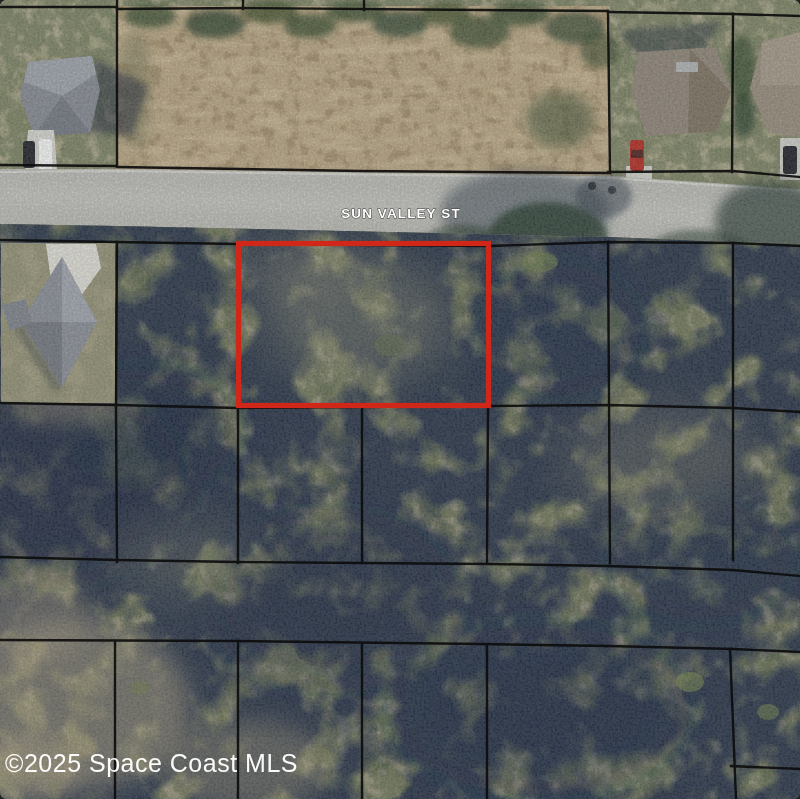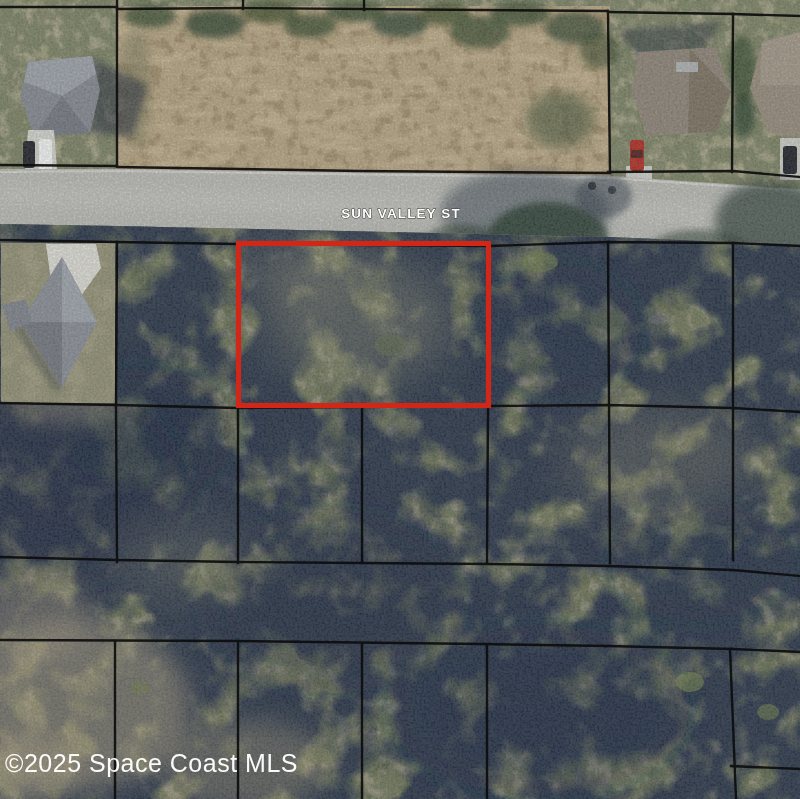--- a/index.html
+++ b/index.html
@@ -3,20 +3,21 @@
 <meta charset="utf-8">
 <style>
   html, body { margin: 0; padding: 0; background: #222; }
   .stage {
     position: relative;
     width: 800px;
     height: 799px;
     overflow: hidden;
     font-family: "Liberation Sans", sans-serif;
     background: #6b7160;
+    border-radius: 7px;
   }
   svg { display: block; }
   .street-label {
     font-family: "Liberation Sans", sans-serif;
     font-size: 13.5px;
     font-weight: bold;
     letter-spacing: 1.1px;
     paint-order: stroke;
     stroke: #3b3b38;
     stroke-width: 1px;

